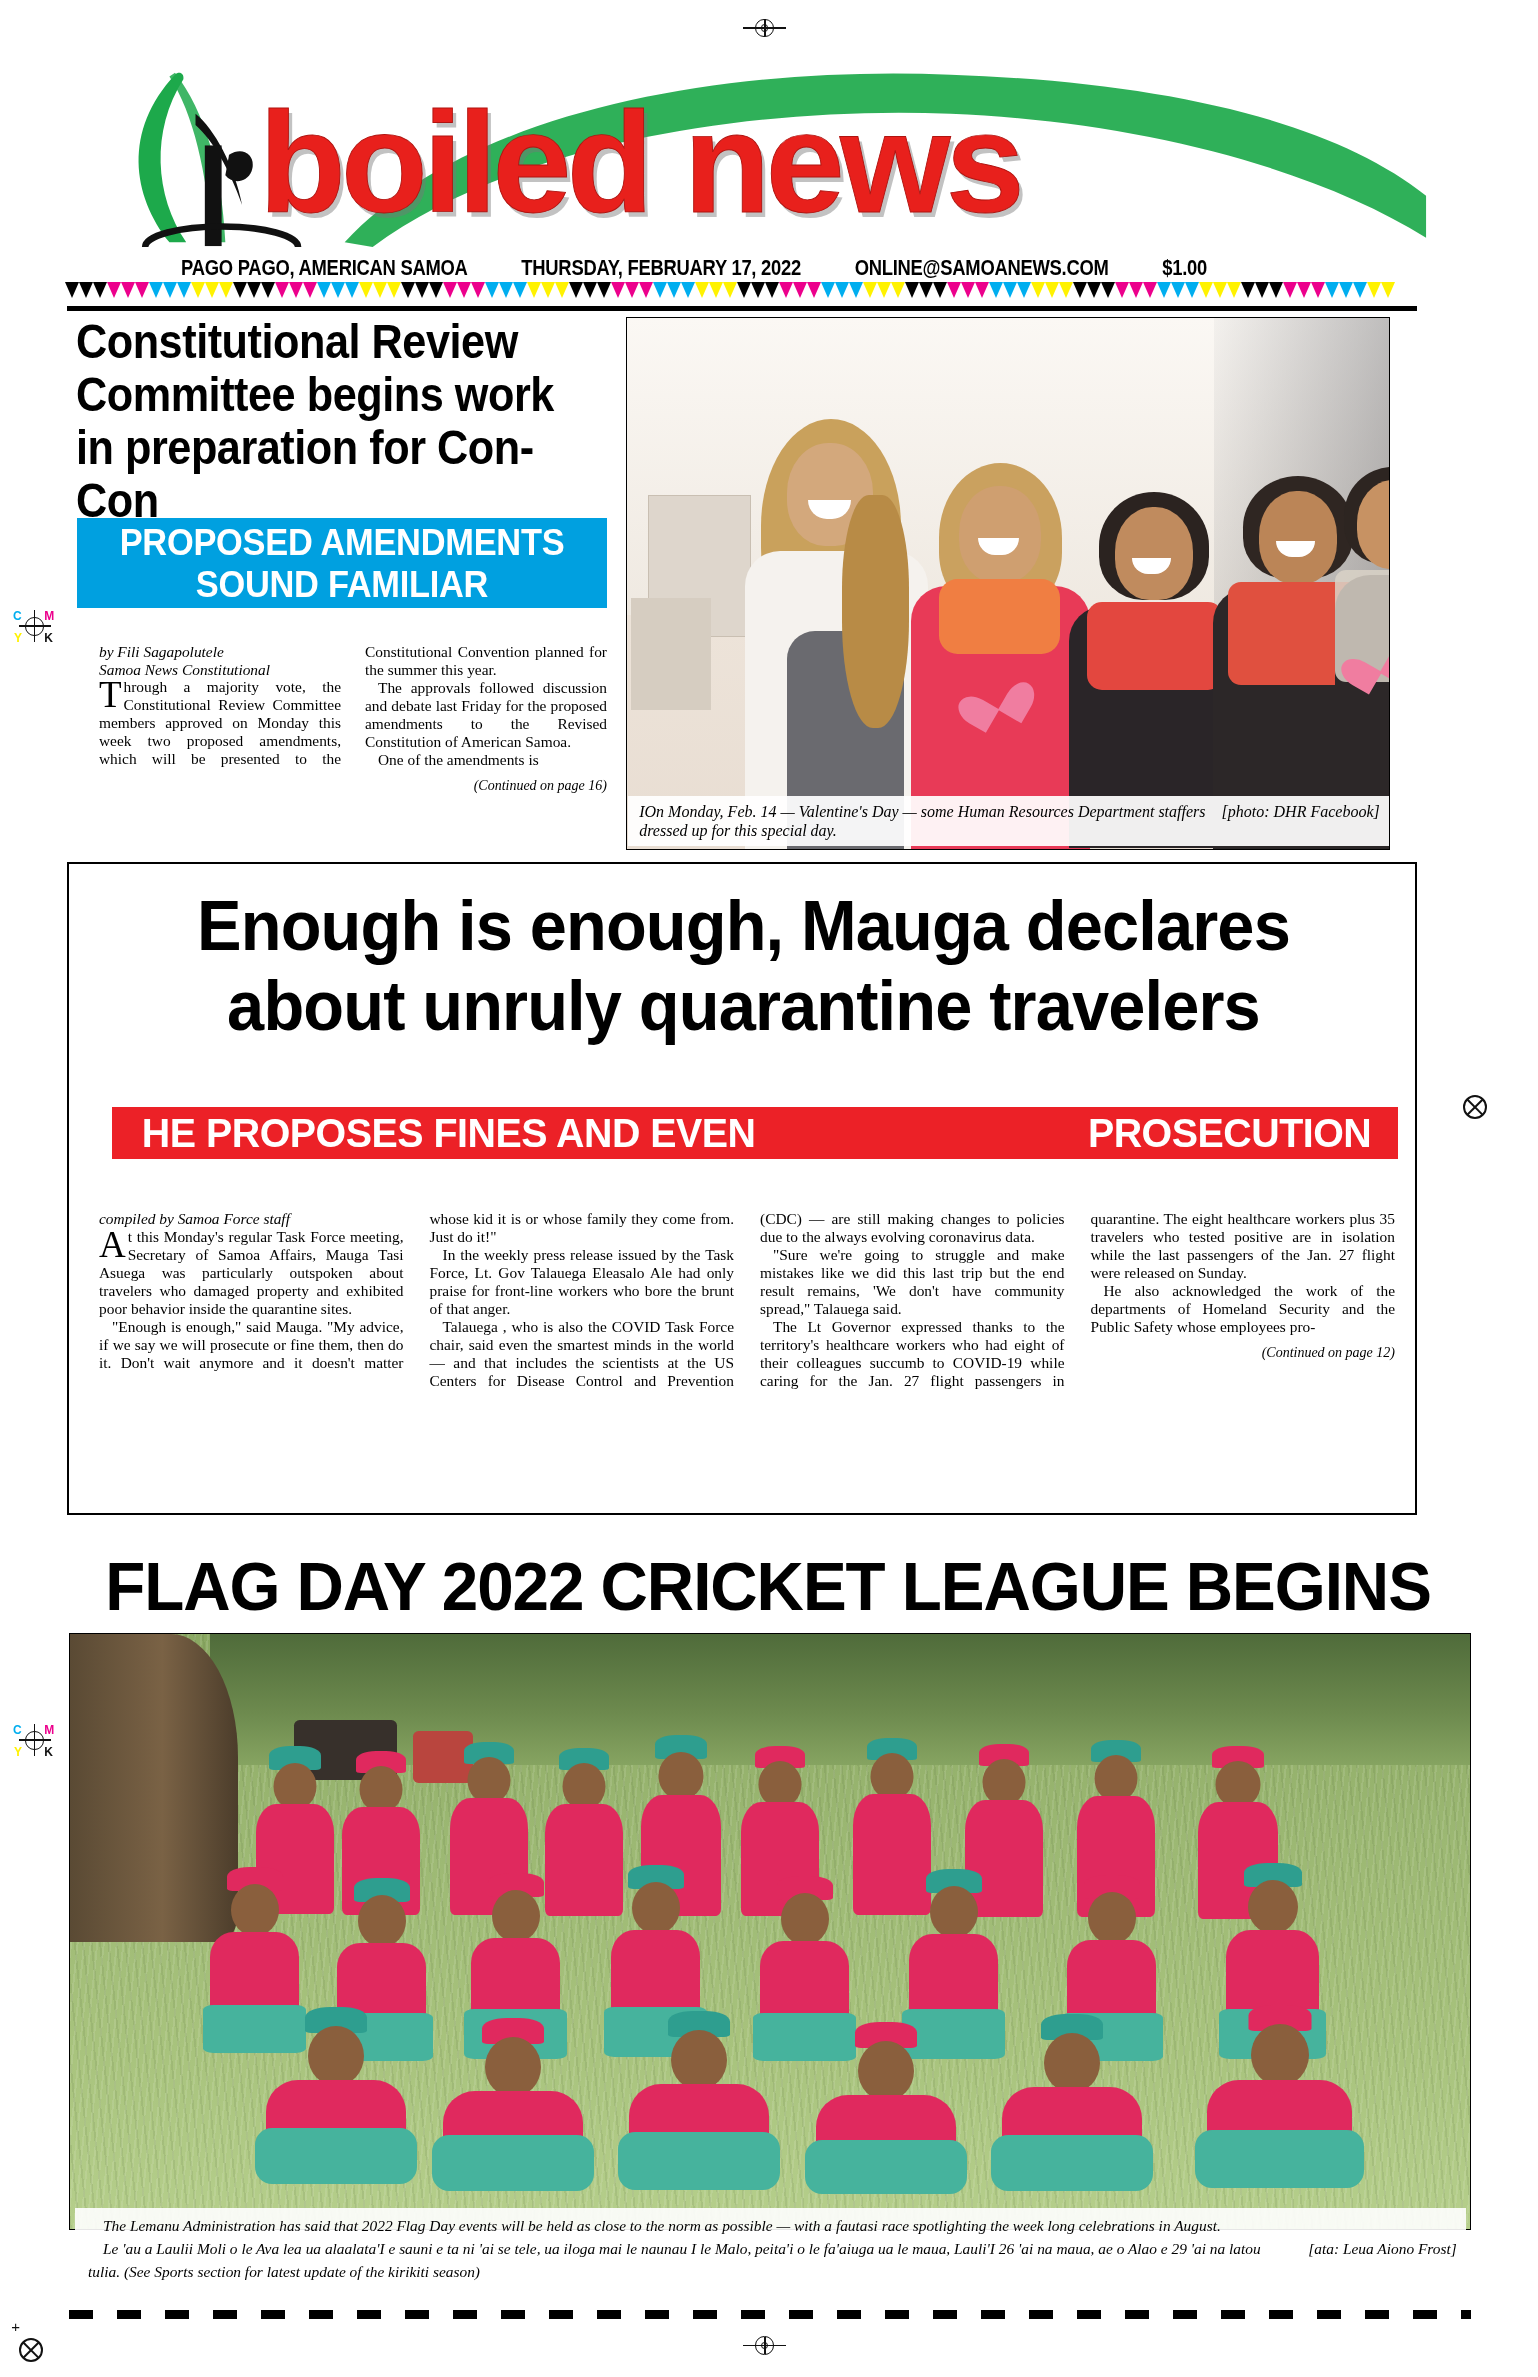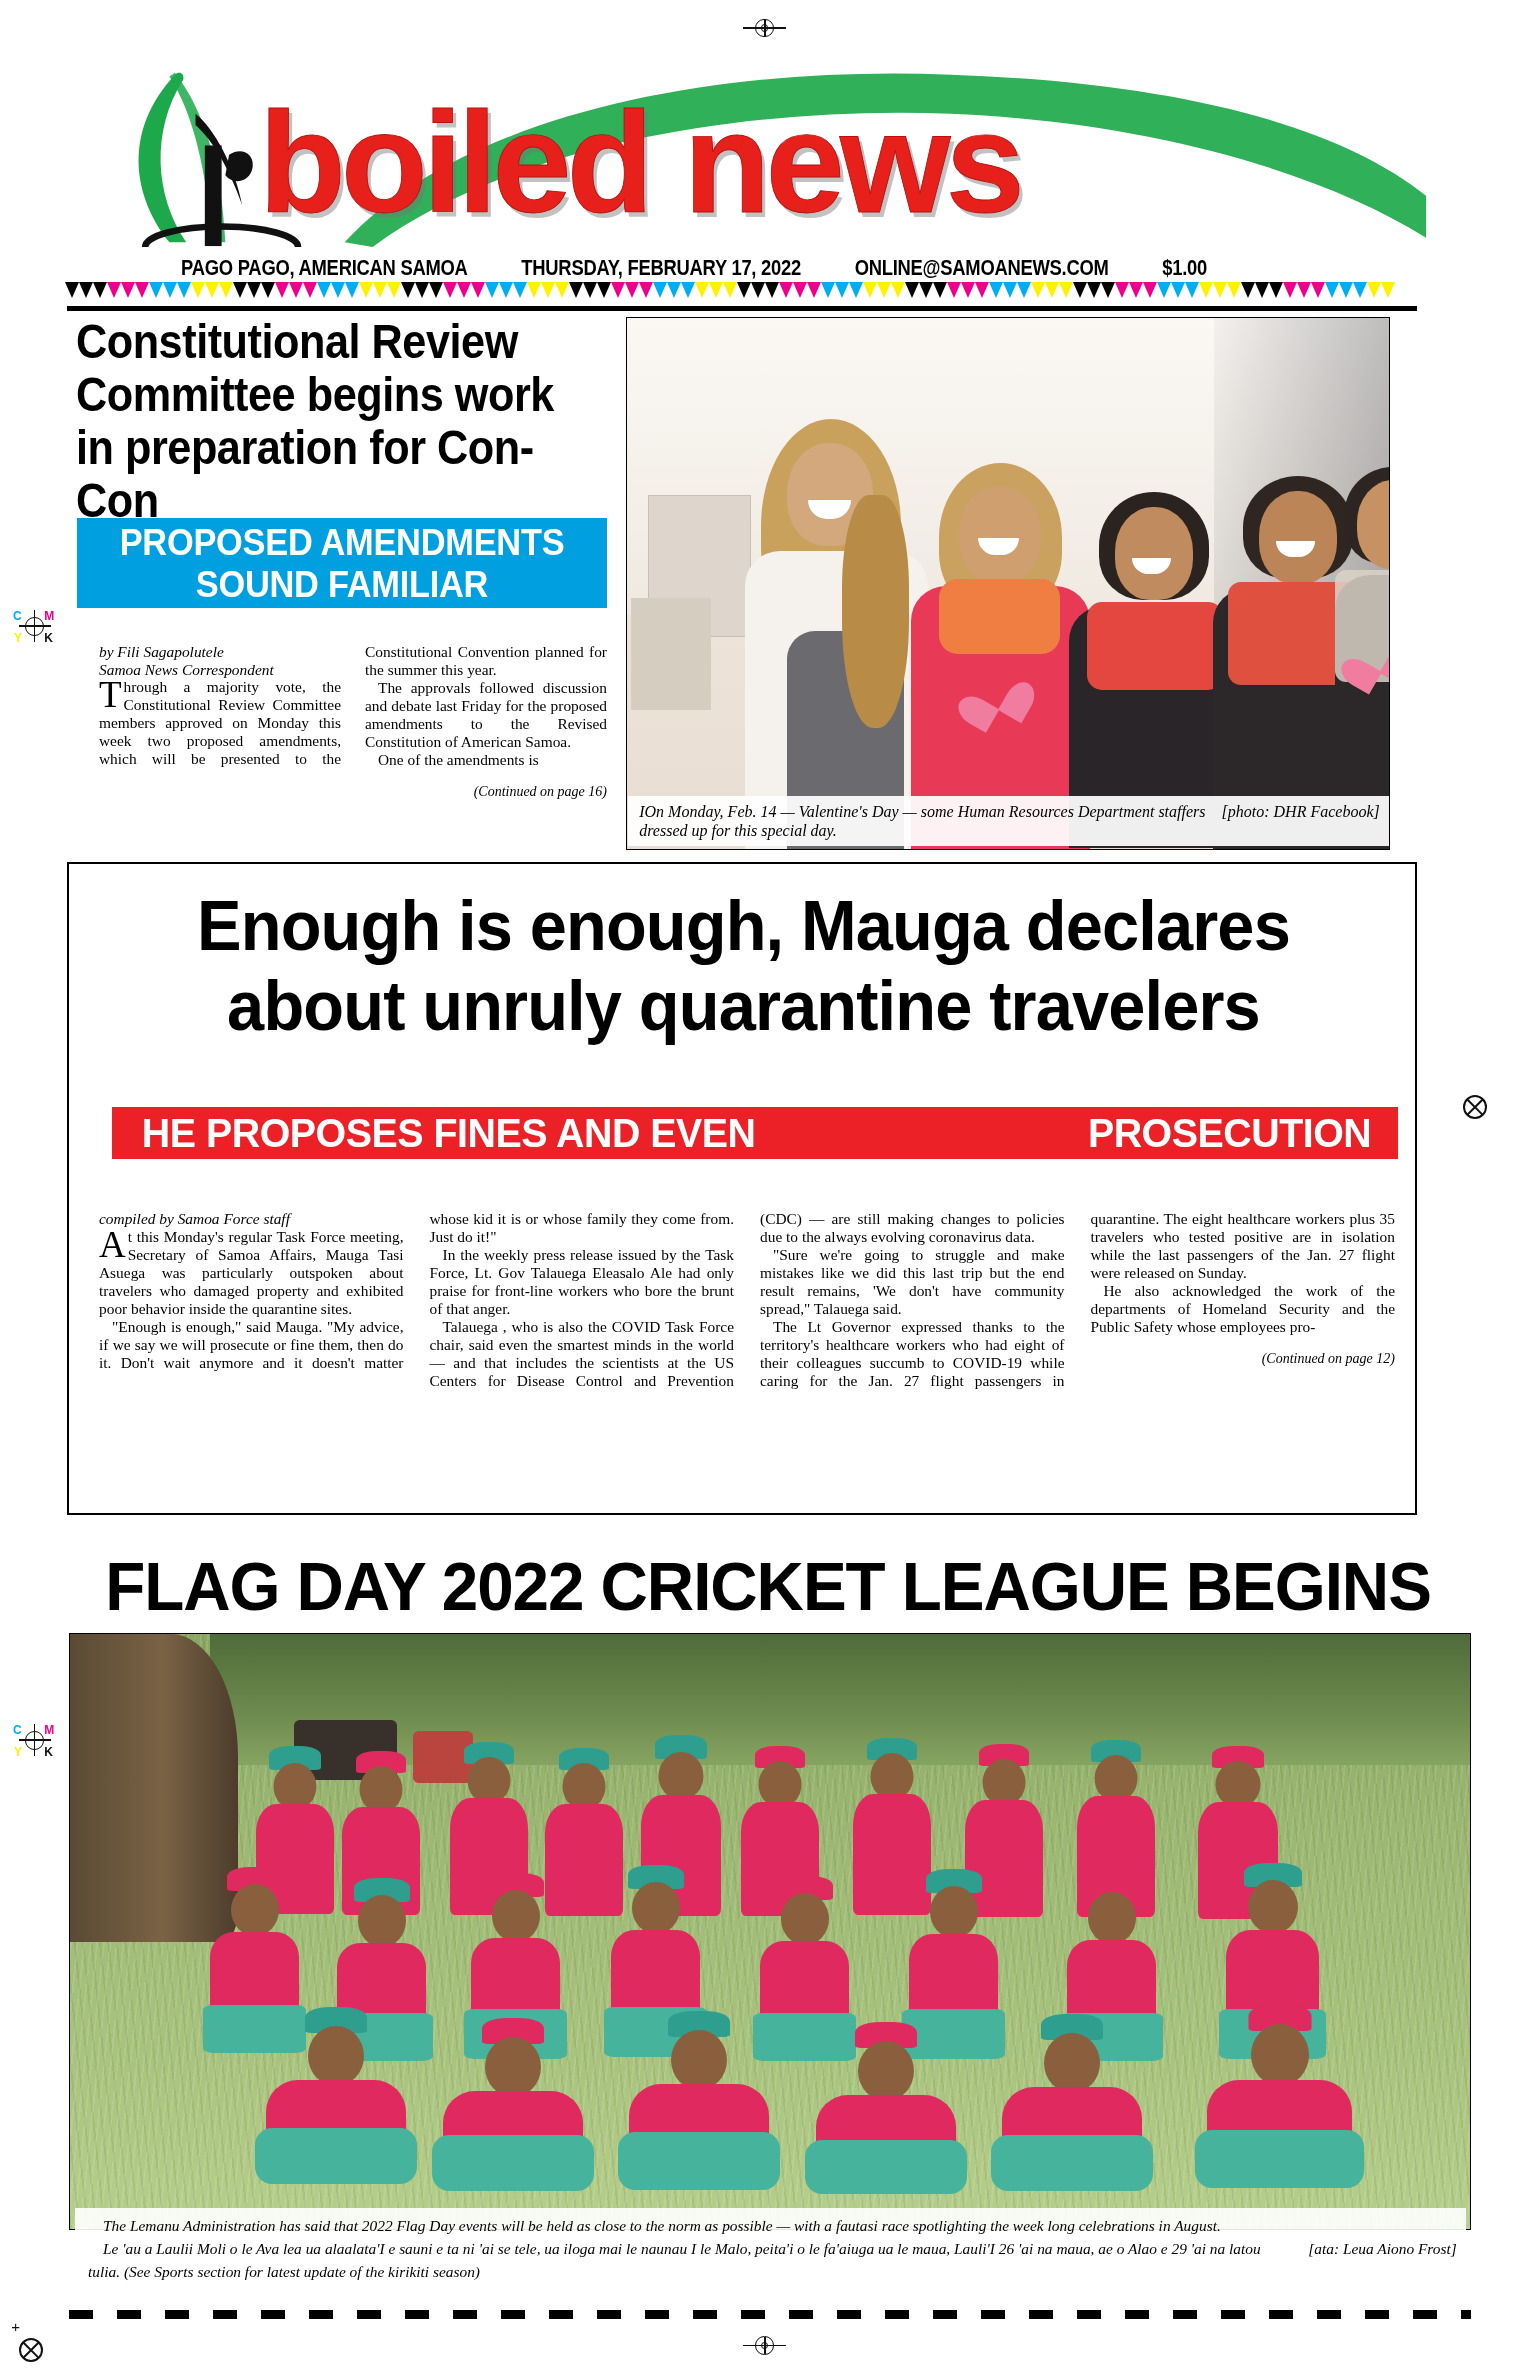--- a/index.html
+++ b/index.html
@@ -240,21 +240,21 @@
     line-height: 30px;
     padding: 1.9px 1.9px 0 0;
     font-weight: normal;
   }
   .contd {
     font-family: "Liberation Serif", serif;
     font-style: italic;
     font-size: 14px;
     text-align: right;
     display: block;
-    margin-top: 14px;
+    margin-top: 8px;
   }
 
   
   .photo1-frame {
     position: absolute;
     left: 626px; top: 317px;
     width: 764px; height: 533px;
     border: 1.9px solid #000;
     box-sizing: border-box;
     overflow: hidden;
@@ -629,21 +629,21 @@
 
   <div class="story1-head">Constitutional Review Committee begins work in preparation for Con-Con</div>
 
   <div class="banner-blue">
     <span>PROPOSED AMENDMENTS</span>
     <span>SOUND FAMILIAR</span>
   </div>
 
   <div class="story1-cols">
     <span class="byline">by Fili Sagapolutele</span>
-    <span class="byline">Samoa News Correspondent</span>
+    <span class="byline">Samoa News Constitutional</span>
     <p class="first">
       <span class="dropcap">T</span><span>hrough a majority vote, the Constitutional Review Committee members approved on Monday this week two proposed amendments, which will be presented to the Constitutional Convention planned for the summer this year.</span>
     </p>
     <p><span>The approvals followed discussion and debate last Friday for the proposed amendments to the Revised Constitution of American Samoa.</span></p>
     <p><span>One of the amendments is</span></p>
     <span class="contd">(Continued on page 16)</span>
   </div>
 
   <div class="photo1-frame">
     <div class="ph1-bg"></div>

